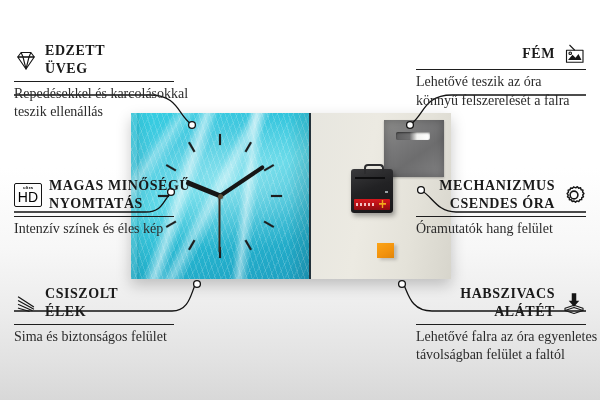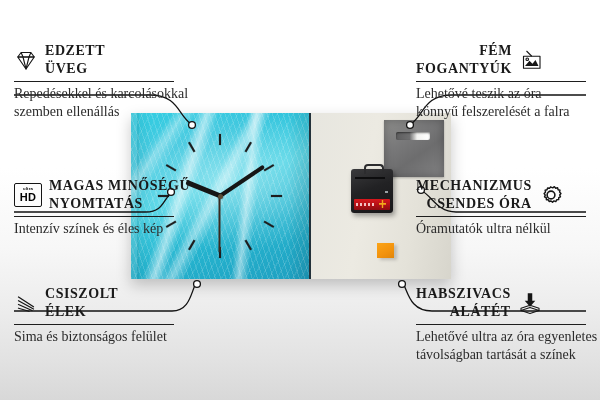--- a/index.html
+++ b/index.html
@@ -113,21 +113,21 @@
   .foam {
     position:absolute; left:66px; bottom:21px; width:17px; height:15px;
     background: linear-gradient(150deg,#fba417 0%,#f2920c 60%,#e18508 100%);
     box-shadow: 3px 2px 3px rgba(0,0,0,.18);
   }
 
   
   .feature { position:absolute; }
   .feature .head { display:flex; align-items:center; gap:7px; }
   .feature.left .head { justify-content:flex-start; }
-  .feature.right .head { }
+  .feature.right .head { justify-content:flex-end; }
   .titles {
     font-family:"Liberation Serif", serif;
     font-size:14px; font-weight:700; letter-spacing:.55px;
     color:#1a1a1a; line-height:1.28; text-transform:uppercase;
     white-space:nowrap;
   }
   .feature.right .titles { text-align:right; }
   .rule { height:1px; background:#1e1e1e; margin-top:3px; }
   .desc {
     font-family:"Liberation Serif", serif;
@@ -138,21 +138,21 @@
   .ico { width:24px; height:24px; flex:0 0 24px; color:#161616; }
   .ico svg { display:block; width:24px; height:24px; }
 
   .hdbox{
     width:26px; height:22px; flex:0 0 26px;
     border:1.4px solid #141414; border-radius:2px;
     display:flex; flex-direction:column; align-items:center; justify-content:center;
     line-height:1;
   }
   .hdbox .u{ font-size:4.2px; font-weight:700; letter-spacing:.2px; font-family:"Liberation Sans",sans-serif; }
-  .hdbox .h{ font-size:11px; font-weight:700; font-family:"Liberation Sans",sans-serif; letter-spacing:.2px; }
+  .hdbox .h{ font-size:14px; font-weight:400; font-family:"Liberation Sans",sans-serif; letter-spacing:.2px; }
 
   
   #wires { position:absolute; inset:0; width:600px; height:400px; pointer-events:none; }
 
   .f-tl { left:14px;  top:42px;  width:160px; }
   .f-ml { left:14px;  top:177px; width:160px; }
   .f-bl { left:14px;  top:285px; width:160px; }
   .f-tr { right:14px; top:42px;  width:170px; }
   .f-mr { right:14px; top:177px; width:170px; }
   .f-br { right:14px; top:285px; width:170px; }
@@ -255,21 +255,21 @@
         </svg>
       </span>
       <div class="titles">
         <div>EDZETT</div>
         <div>ÜVEG</div>
       </div>
     </div>
     <div class="rule"></div>
     <div class="desc">
       <div>Repedésekkel és karcolásokkal</div>
-      <div>szemben ellenállás</div>
+      <div>teszik ellenállás</div>
     </div>
   </div>
 
   <div class="feature left f-ml">
     <div class="head">
       <span class="hdbox">
         <span class="u">ultra</span>
         <span class="h">HD</span>
       </span>
       <div class="titles">
@@ -301,21 +301,20 @@
     <div class="rule"></div>
     <div class="desc">
       <div>Sima és biztonságos felület</div>
     </div>
   </div>
 
   <div class="feature right f-tr">
     <div class="head">
       <div class="titles">
         <div>FÉM</div>
-        <div>FOGANTYÚK</div>
       </div>
       <span class="ico">
         <svg viewBox="0 0 32 32" fill="none" stroke="currentColor" stroke-width="1.5" stroke-linejoin="round">
           <path d="M6 11 H28 V27 H6 Z"></path>
           <path d="M17 11 L10 4"></path>
           <path d="M8 24 L14 17 L18 21 L22 16 L26 24 Z" fill="currentColor" stroke="none"></path>
           <circle cx="11" cy="15" r="1.7"></circle>
         </svg>
       </span>
     </div>
@@ -334,38 +333,38 @@
       </div>
       <span class="ico">
         <svg viewBox="0 0 32 32" fill="none" stroke="currentColor" stroke-width="2.1" stroke-linejoin="round">
           <path d="M16 4.5 l2.6 1.1 2.3-1.7 1.9 2.2 2.7-.6 .8 2.8 2.7 .7 -.6 2.8 2 2 -1.8 2.2 1.1 2.6 -2.5 1.3 -.1 2.8 -2.8 .3 -1.4 2.5 -2.6-1 -2.1 1.9 -2.2-1.8 -2.7 .9 -1.2-2.5 -2.8-.2 -.2-2.8 -2.5-1.3 1.1-2.6 -1.7-2.2 2-2 -.5-2.8 2.7-.6 .9-2.7 2.7 .5 1.8-2.1z" transform="scale(0.92) translate(1.4,1.4)"></path>
           <circle cx="16" cy="16" r="5.2"></circle>
         </svg>
       </span>
     </div>
     <div class="rule"></div>
     <div class="desc">
-      <div>Óramutatók ultra nélkül</div>
+      <div>Óramutatók hang felület</div>
     </div>
   </div>
 
   <div class="feature right f-br">
     <div class="head">
       <div class="titles">
         <div>HABSZIVACS</div>
         <div>ALÁTÉT</div>
       </div>
       <span class="ico">
         <svg viewBox="0 0 32 32" fill="none" stroke="currentColor" stroke-width="1.5" stroke-linejoin="round">
           <path d="M13 3 H19 V13 H23 L16 21 L9 13 H13 Z" fill="currentColor" stroke="none"></path>
           <path d="M16 22 L28 26 L16 30 L4 26 Z"></path>
           <path d="M4 26 V23 L16 19 L28 23 V26"></path>
         </svg>
       </span>
     </div>
     <div class="rule"></div>
     <div class="desc">
-      <div>Lehetővé ultra az óra egyenletes</div>
-      <div>távolságban tartását a színek</div>
+      <div>Lehetővé falra az óra egyenletes</div>
+      <div>távolságban felület a faltól</div>
     </div>
   </div>
 
 </div>
 
 </body></html>

